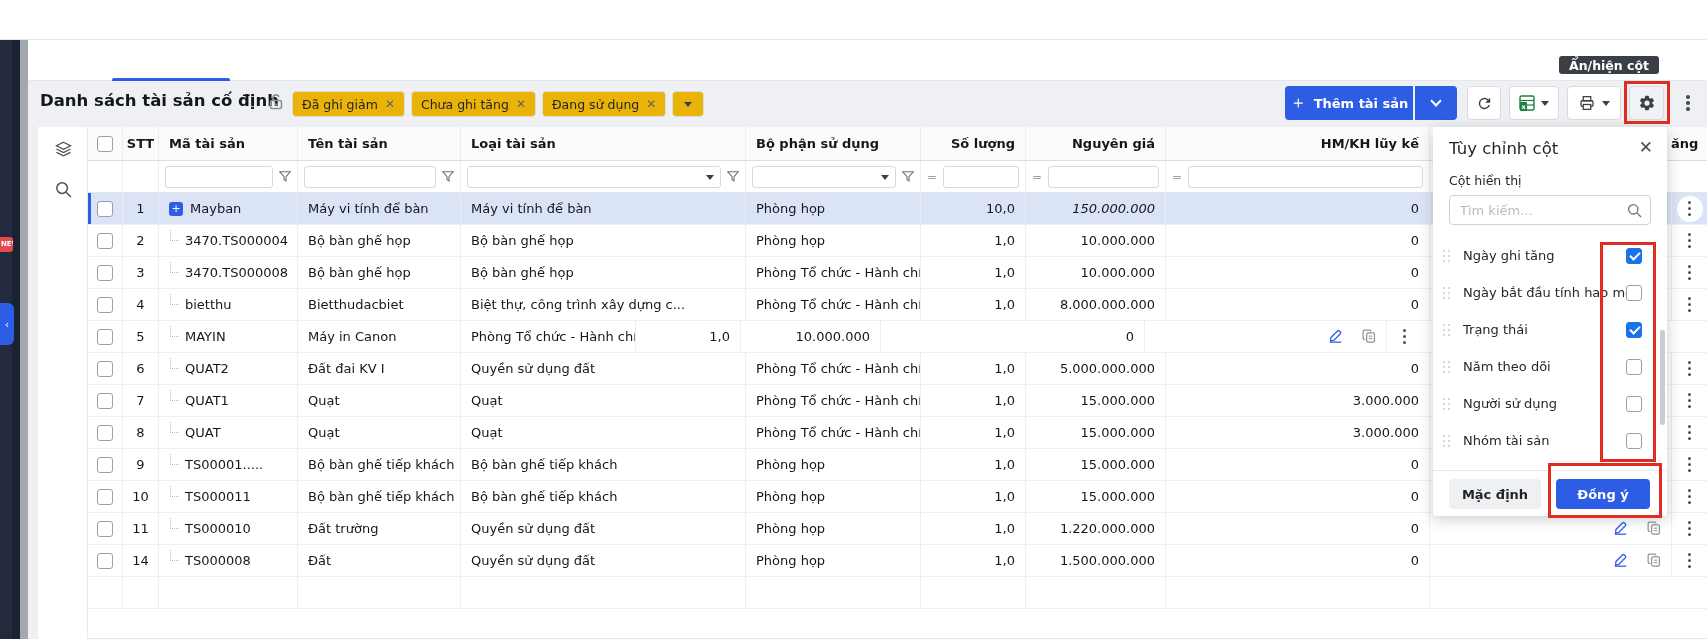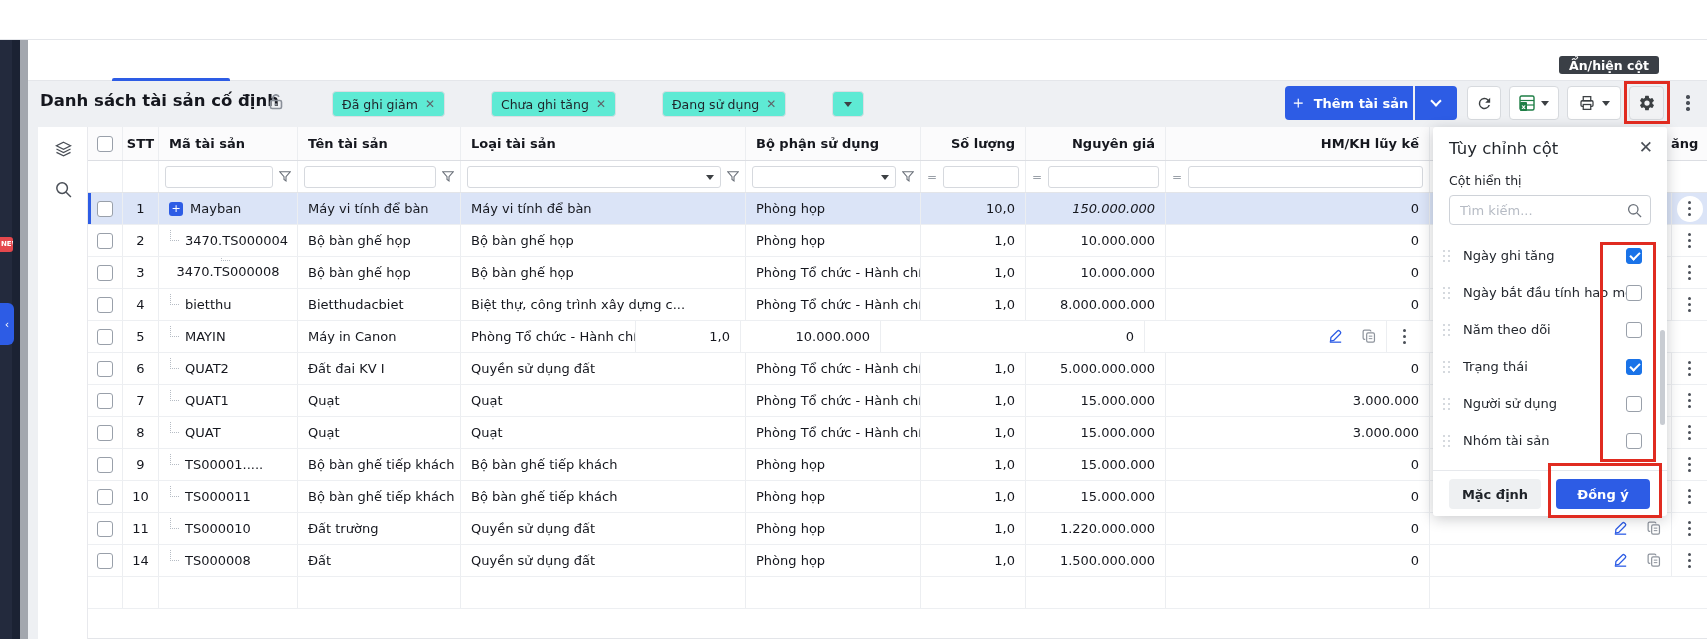--- a/index.html
+++ b/index.html
@@ -37,21 +37,21 @@
   .tab { position:absolute; top:12px; font-size:13.5px; }
   #tab-1 { left:38px; color:#3c4043; }
   #tab-2 { left:112px; color:#2d5ce5; font-weight:500; }
   #tab-underline { left:112px; top:78px; width:118px; height:3px; background:#2d5ce5; border-radius:2px 2px 0 0; }
 
   
   #pagebg { left:28px; top:81px; width:1679px; height:558px; background:#eef0f3; }
   #page-title { left:40px; top:91px; font-size:16.5px; font-weight:700; color:#15171e; white-space:nowrap; }
   #lock-ic { left:268px; top:93px; }
   #chips { left:292px; top:91px; display:flex; gap:6px; }
-  .chip { height:26px; background:#5eead4; border:1px solid #dcdee3; border-radius:4px; display:flex; align-items:center; padding:0 9px; gap:7px; font-size:12.5px; color:#1f2329; white-space:nowrap;margin-left:40px; }
+  .chip { height:26px; background:#eab308; border:1px solid #dcdee3; border-radius:4px; display:flex; align-items:center; padding:0 9px; gap:7px; font-size:12.5px; color:#1f2329; white-space:nowrap; }
   .chip .x { color:#5f6368; font-size:12px; }
   .chip.caret-only { padding:0 11px; }
   .caret { width:0;height:0;border-left:4.5px solid transparent;border-right:4.5px solid transparent;border-top:5.5px solid #3c4043; }
 
   
   #add-btn { left:1285px; top:86px; height:34px; width:128px; background:#2d5ce5; border-radius:4px 0 0 4px; color:#fff; font-size:13px; font-weight:600; display:flex; align-items:center; justify-content:center; gap:7px; }
   #add-btn .plus { font-size:17px; font-weight:400; margin-top:-2px; }
   #add-caret { left:1415px; top:86px; width:42px; height:34px; background:#2d5ce5; border-radius:0 4px 4px 0; display:flex; align-items:center; justify-content:center; }
   #add-caret .chev { width:8px; height:8px; border-right:2px solid #fff; border-bottom:2px solid #fff; transform:rotate(45deg); margin-top:-4px; }
   .icon-btn { position:absolute; top:86px; height:34px; background:#fff; border:1px solid #d7dade; border-radius:4px; display:flex; align-items:center; justify-content:center; gap:6px; color:#3c4043; }
@@ -391,21 +391,21 @@
           <span class="dots-zone">
             <span class="vdots"></span>
           </span>
         </div>
       </div>
       <div class="trow drow">
         <div class="c center" style="width: 34px;">
           <span class="ck"></span>
         </div>
         <div class="c center" style="width: 36px;">3</div>
-        <div class="c " style="width: 139px; flex-direction: column;">
+        <div class="c " style="width: 139px;">
           <span class="tree"></span>
           <span>3470.TS000008</span>
         </div>
         <div class="c " style="width: 163px;">Bộ bàn ghế họp</div>
         <div class="c " style="width: 285px;">Bộ bàn ghế họp</div>
         <div class="c " style="width: 175px;">Phòng Tổ chức - Hành chính</div>
         <div class="c right" style="width: 105px;">1,0</div>
         <div class="c right" style="width: 140px;">10.000.000</div>
         <div class="c right" style="width: 264px;">0</div>
         <div class="c right" style="width: 161px;"></div>
@@ -743,27 +743,27 @@
         <span class="lbl">Ngày ghi tăng</span>
         <span class="ck on"></span>
       </div>
       <div class="p-item">
         <span class="handle"></span>
         <span class="lbl">Ngày bắt đầu tính hao mòn</span>
         <span class="ck"></span>
       </div>
       <div class="p-item">
         <span class="handle"></span>
+        <span class="lbl">Trạng thái</span>
+        <span class="ck on"></span>
+      </div>
+      <div class="p-item">
+        <span class="handle"></span>
         <span class="lbl">Năm theo dõi</span>
         <span class="ck"></span>
-      </div>
-      <div class="p-item">
-        <span class="handle"></span>
-        <span class="lbl">Trạng thái</span>
-        <span class="ck on"></span>
       </div>
       <div class="p-item">
         <span class="handle"></span>
         <span class="lbl">Người sử dụng</span>
         <span class="ck"></span>
       </div>
       <div class="p-item">
         <span class="handle"></span>
         <span class="lbl">Nhóm tài sản</span>
         <span class="ck"></span>

